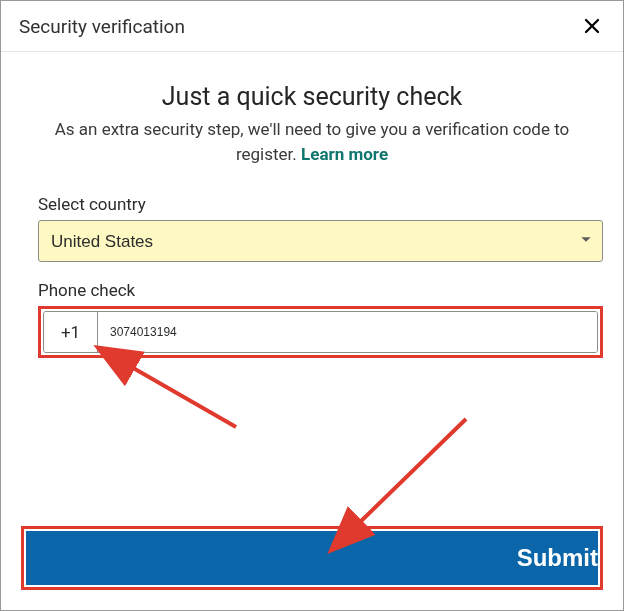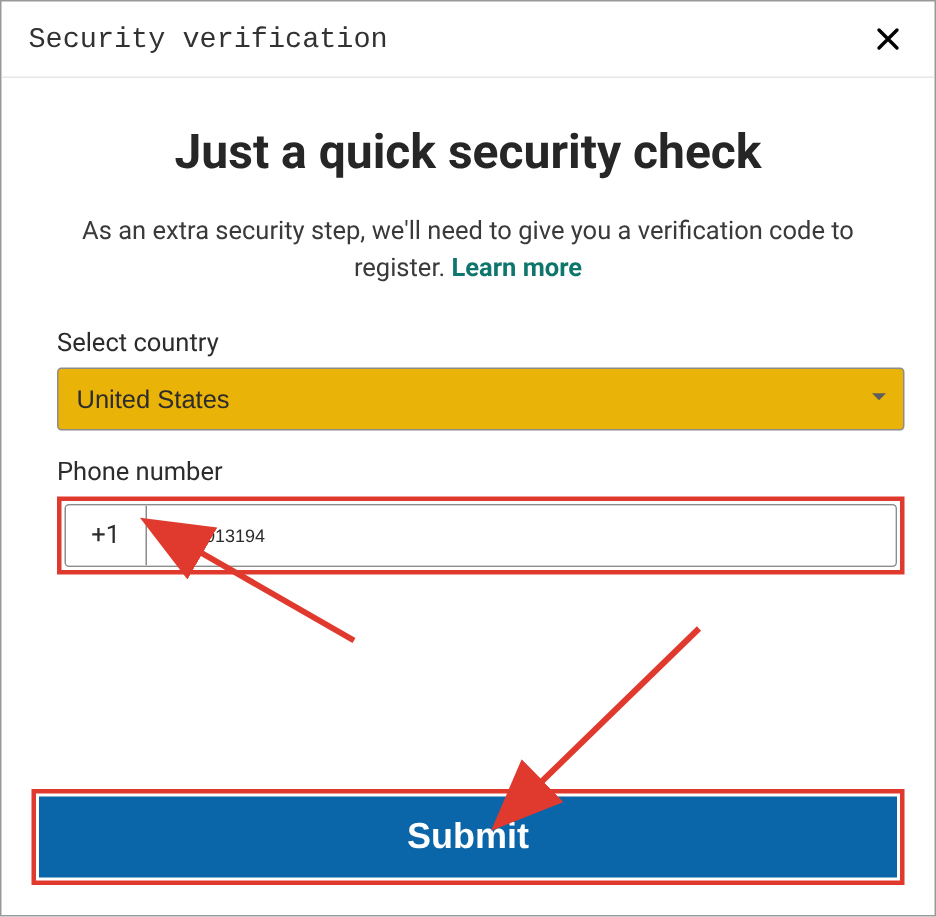--- a/index.html
+++ b/index.html
@@ -11,44 +11,43 @@
       height: 611px;
       position: relative;
       border: 1px solid #999;
     }
     .modal-header {
       display: flex;
       justify-content: space-between;
       align-items: center;
       padding: 12px 18px 12px 18px;
       border-bottom: 1px solid #e6e6e6;
-      font-family: Liberation Mono, monospace;
     }
     .modal-title {
       font-size: 19px;
       font-weight: 400;
       color: #323232;
     }
     .close-btn {
       background: none;
       border: none;
       cursor: pointer;
       padding: 4px;
       line-height: 0;
     }
     .close-btn svg { width: 18px; height: 18px; }
     .content {
       padding: 30px 20px 0 20px;
       text-align: center;
     }
     .heading {
-      font-size: 32px;
-      font-weight: 700;
+      font-size: 25px;
+      font-weight: 400;
       color: #262626;
-      margin-bottom: 22px;
+      margin-bottom: 6px;
     }
     .subtext {
       font-size: 17px;
       color: #3a3a3a;
       line-height: 1.45;
       max-width: 560px;
       margin: 0 auto 28px auto;
     }
     .learn-link {
       color: #0f766e;
@@ -72,21 +71,21 @@
       margin-bottom: 18px;
     }
     .country-select {
       width: 100%;
       height: 42px;
       border: 1px solid #8c8c8c;
       border-radius: 3px;
       padding: 0 40px 0 12px;
       font-size: 17px;
       color: #2c2c2c;
-      background: #eab308;
+      background: #fef9c3;
       appearance: none;
       cursor: pointer;
     }
     .caret {
       position: absolute;
       right: 10px;
       top: 50%;
       transform: translateY(-50%);
       pointer-events: none;
     }
@@ -131,20 +130,21 @@
     }
     .submit-btn {
       width: 100%;
       height: 54px;
       background: #0a66a8;
       color: #fff;
       border: none;
       font-size: 24px;
       font-weight: 600;
       cursor: pointer;
+      text-align: right;
     }
     
     .arrow {
       position: absolute;
       pointer-events: none;
     }
     .arrow svg { overflow: visible; }
   </style>
 </head>
 <body>
@@ -173,21 +173,21 @@
     <select class="country-select">
       <option>United States</option>
     </select>
     <span class="caret">
       <svg viewBox="0 0 24 24">
           <path d="M4 8 L12 16 L20 8 Z"></path>
         </svg>
     </span>
   </div>
 
-  <label class="field-label">Phone number</label>
+  <label class="field-label">Phone check</label>
   <div class="phone-group">
     <div class="phone-inner">
       <div class="prefix">+1</div>
       <input class="phone-input" type="text" value="3074013194" style="">
     </div>
   </div>
 </div>
 
 <div class="submit-wrap">
   <button class="submit-btn">Submit</button>

